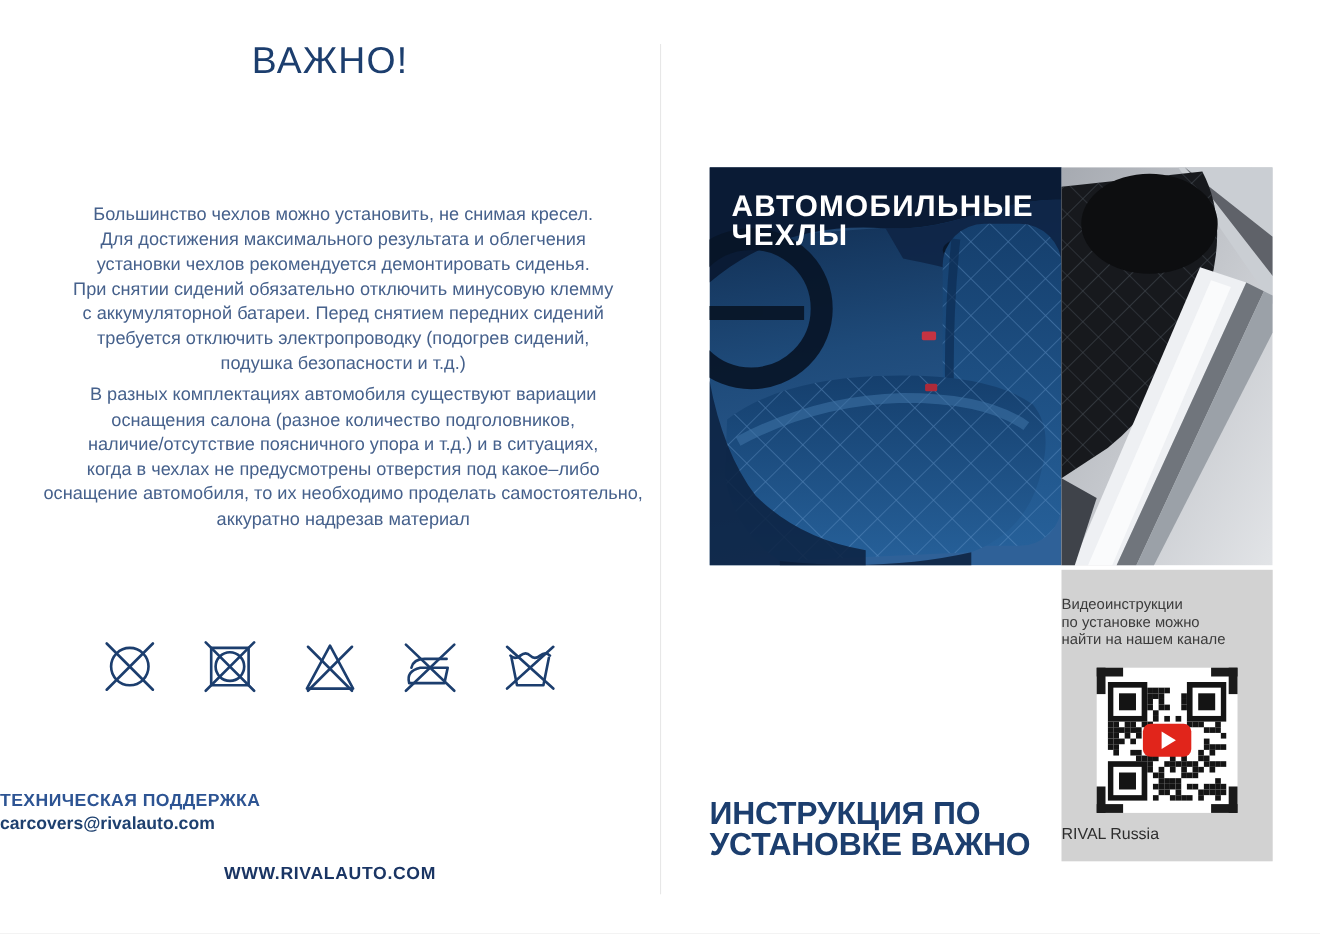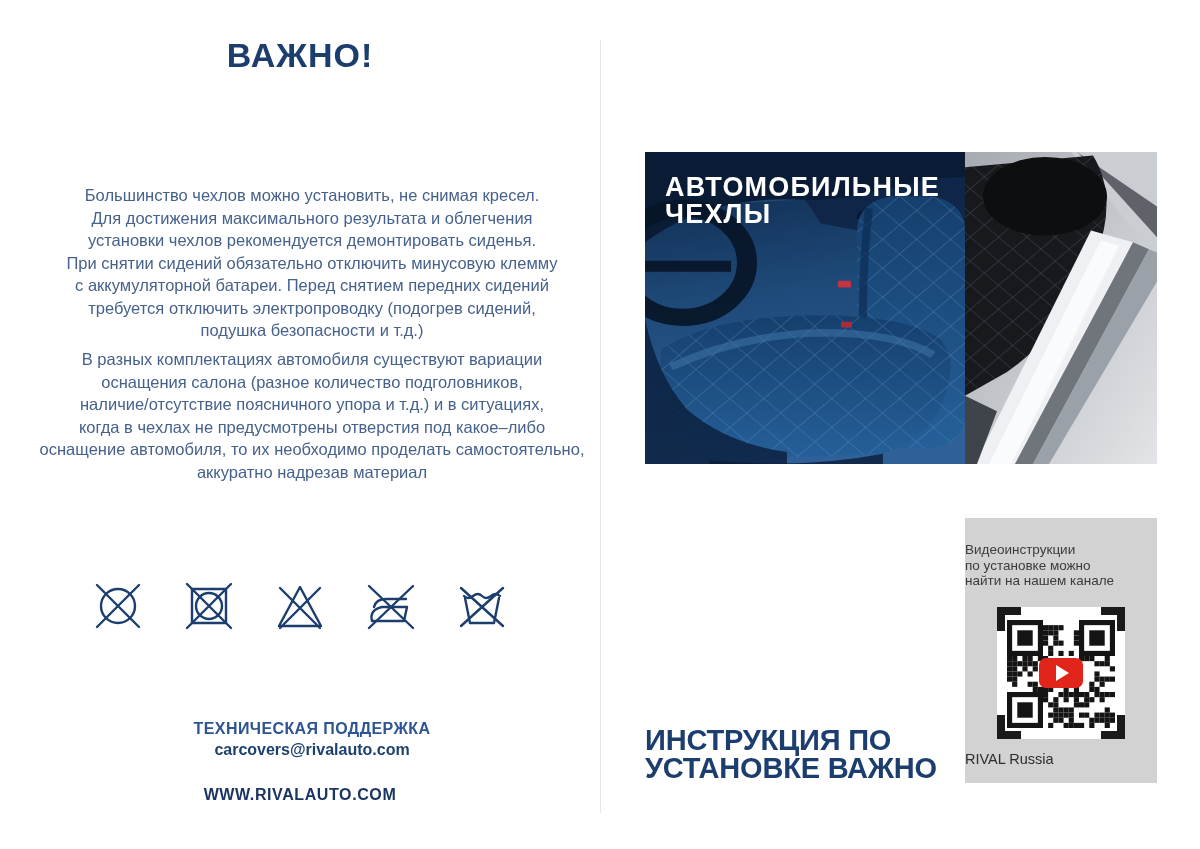--- a/index.html
+++ b/index.html
@@ -6,50 +6,50 @@
   .page {
     position:relative; width:1200px; height:849px; margin:0 auto;
     background:#ffffff; overflow:hidden;
     font-family:"Liberation Sans", sans-serif;
   }
   .fold { position:absolute; left:600px; top:40px; width:1px; height:773px; background:#e7e7e7; }
 
   
   .title-left {
     position:absolute; left:0; top:36px; width:600px; margin:0;
-    text-align:center; font-size:34px; font-weight:700; letter-spacing:1px;
+    text-align:center; font-size:34px; font-weight:400; letter-spacing:1px;
     color:var(--heading-navy);
   }
   .para {
     position:absolute; left:22px; width:580px; margin:0;
     text-align:center; font-size:16.5px; line-height:22.5px;
     color:var(--body-blue); white-space:pre-line;
   }
   .p1 { top:184px; }
   .p2 { top:348px; }
 
   .care-row {
     position:absolute; left:0; top:576px; width:600px;
     display:flex; justify-content:center; gap:31px;
   }
   .care-icon svg { width:60px; height:60px; display:block; }
   .care-icon path, .care-icon circle, .care-icon rect {
     fill:none; stroke:var(--heading-navy); stroke-width:2.4; stroke-linecap:round; stroke-linejoin:round;
   }
 
-  .support { position:absolute; left:12px; top:720px; width:600px; text-align:center; }
+  .support { position:absolute; left:0; top:720px; width:600px; }
   .support-label { font-size:16px; font-weight:bold; letter-spacing:0.4px; color:var(--support-blue); }
   .support-email { font-size:16px; font-weight:bold; margin-top:3px; color:var(--email-navy); }
   .website {
     position:absolute; left:0; top:786px; width:600px; text-align:center;
     font-size:16px; font-weight:bold; letter-spacing:0.6px; color:var(--website-navy);
   }
 
   
-  .photo { position:absolute; left:645px; top:152px; width:512px; height:312px; }
+  .photo { position:absolute; left:645px; top:152px; width:512px; height:362px; }
   .photo svg.scene { position:absolute; left:0; top:0; width:100%; height:100%; display:block; }
   .photo-headline {
     position:absolute; left:20px; top:22px; margin:0;
     font-size:27px; line-height:27px; font-weight:800; letter-spacing:1.2px;
     color:#ffffff; white-space:pre-line;
   }
 
   .video-panel {
     position:absolute; left:965px; top:518px; width:192px; height:265px;
     background:var(--panel-gray);

